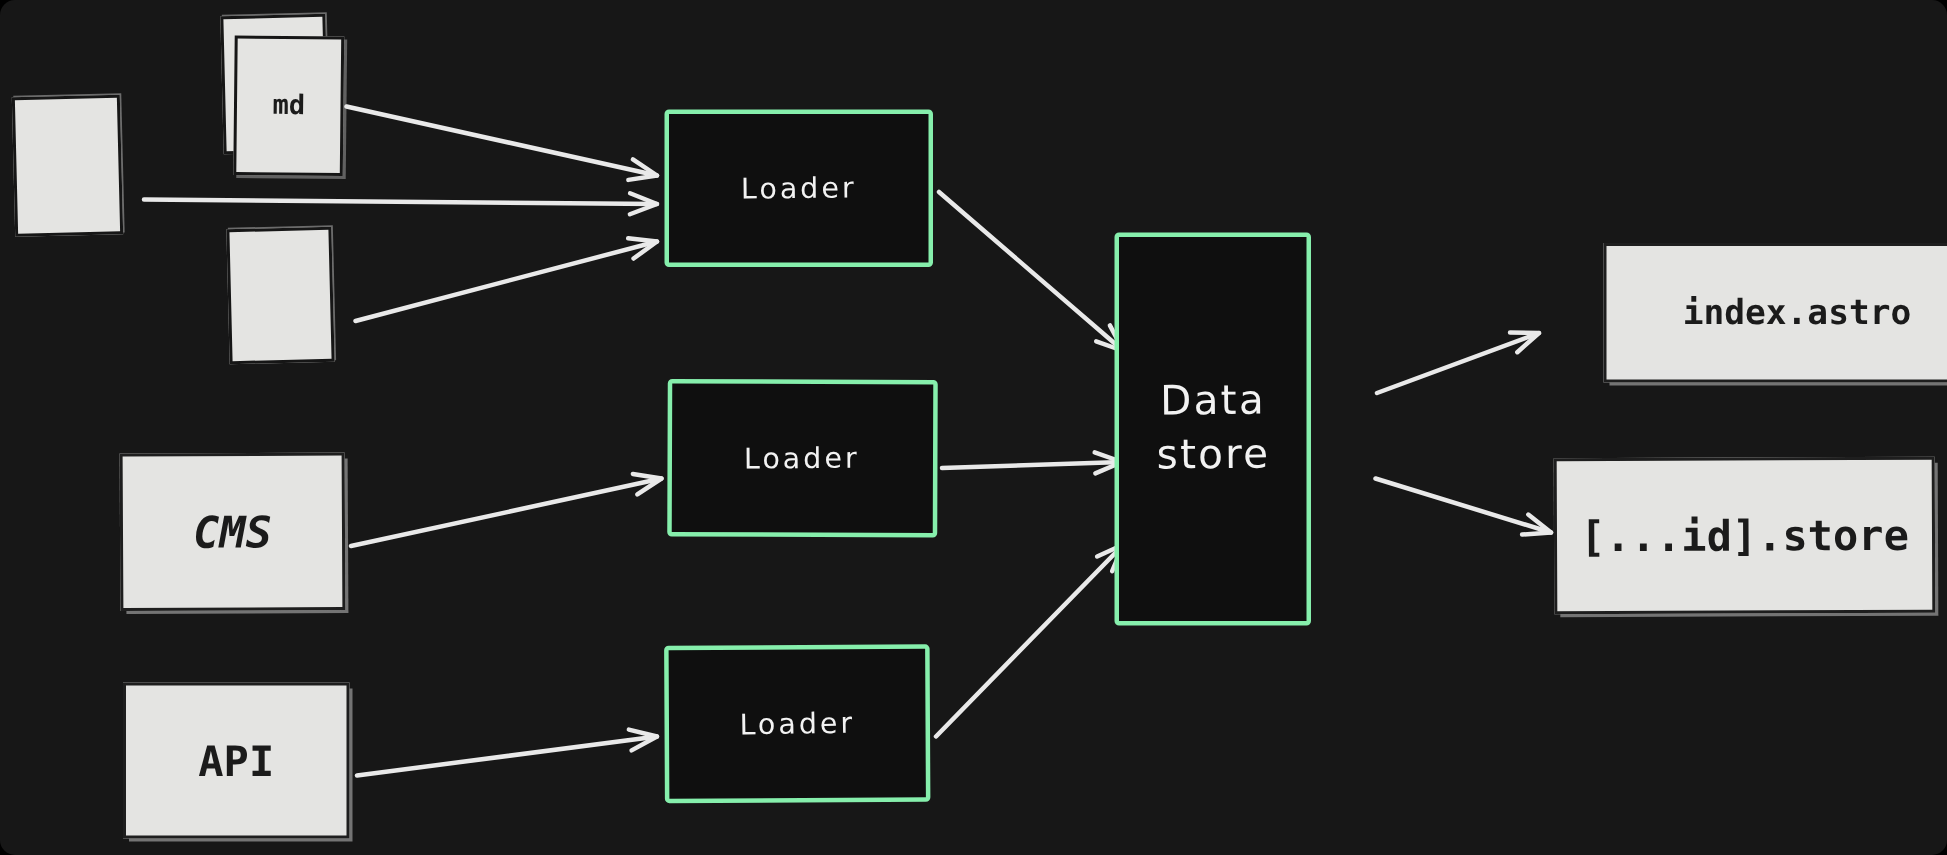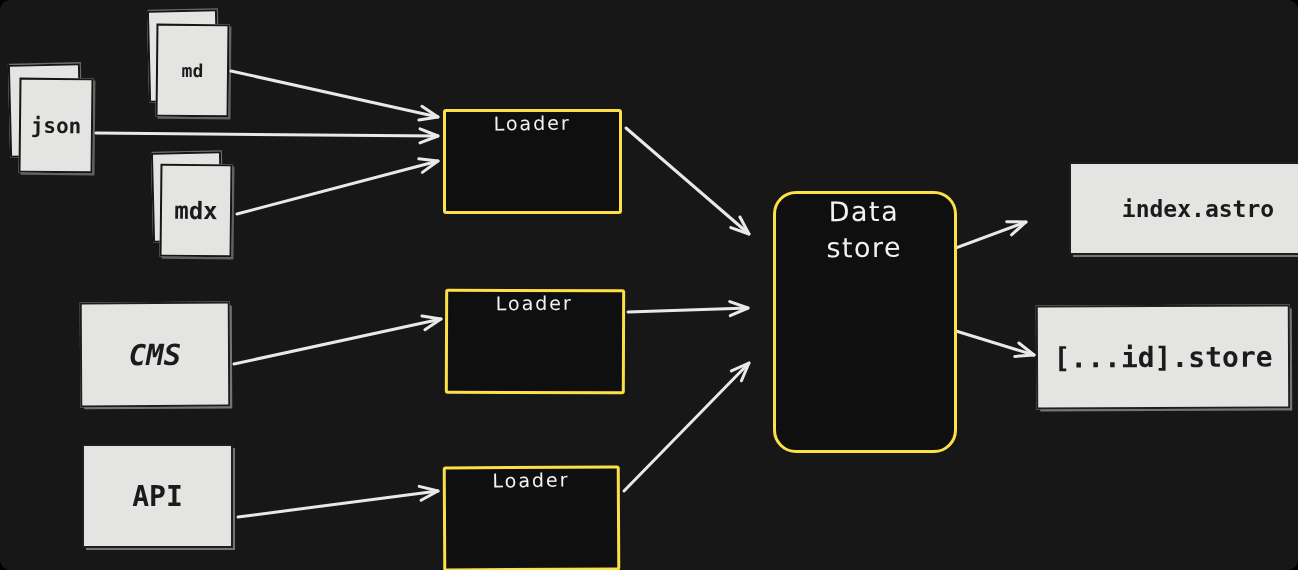--- a/index.html
+++ b/index.html
@@ -21,27 +21,27 @@
     left: 0; top: 0;
     width: 1298px;
     height: 570px;
     pointer-events: none;
   }
 
   
   .darkbox {
     position: absolute;
     background: #0f0f0f;
-    border: 3px solid #fde047;
+    border: 3px solid #86efac;
     border-radius: 3px;
     box-sizing: border-box;
     display: flex;
+    align-items: center;
     justify-content: center;
     color: #f2f2f2;
-    margin-top: 36px;
   }
   .darkbox .hand {
     font-family: "DejaVu Sans", sans-serif;
     font-size: 19px;
     letter-spacing: 2px;
     transform: rotate(-0.6deg);
   }
   .datastore-label {
     text-align: center;
     font-size: 27px;
@@ -81,24 +81,24 @@
     color: #1b1b1b;
     font-family: "DejaVu Sans Mono", monospace;
     font-weight: 700;
     box-shadow: 2px 2px 0 0 rgba(235,235,235,0.35);
   }
 
   
   .node-loader1   { left: 443px; top: 73px;  width: 179px; height: 105px; }
   .node-loader2   { left: 445px; top: 253px; width: 180px; height: 105px; transform: rotate(0.2deg); }
   .node-loader3   { left: 443px; top: 430px; width: 177px; height: 105px; transform: rotate(-0.3deg); }
-  .node-datastore { left: 773px; top: 155px; width: 184px; height: 262px; border-radius: 23px; }
+  .node-datastore { left: 743px; top: 155px; width: 131px; height: 262px; }
 
   .node-cms { left: 80px;  top: 302px; width: 150px; height: 105px; font-size: 29px; font-style: italic; transform: rotate(-0.3deg); align-items: center; }
-  .node-api { left: 82px;  top: 444px; width: 151px; height: 104px; font-size: 28px; }
+  .node-api { left: 82px;  top: 455px; width: 151px; height: 104px; font-size: 28px; }
   .node-index { left: 1069px; top: 162px; width: 258px; height: 93px;  font-size: 23px; }
   .node-id    { left: 1036px; top: 305px; width: 254px; height: 104px; font-size: 28px; transform: rotate(-0.25deg); }
 
   .md-back    { left: 148px; top: 10px;  width: 70px; height: 92px; }
   .md-front   { left: 156px; top: 24px;  width: 73px; height: 93px; font-size: 18px; }
   .json-back  { left: 9px;   top: 64px;  width: 72px; height: 93px; }
   .json-front { left: 19px;  top: 78px;  width: 74px; height: 95px; font-size: 21px; }
   .mdx-back   { left: 152px; top: 152px; width: 70px; height: 90px; }
   .mdx-front  { left: 160px; top: 164px; width: 72px; height: 93px; font-size: 24px; }
 </style>
@@ -126,28 +126,22 @@
       <path d="M917,319 L1034,355" marker-end="url(#ah)"></path>
     </g>
   </svg>
 
   <div class="sheet back md-back"></div>
   <div class="sheet front md-front">
     <span>md</span>
   </div>
 
   <div class="sheet back json-back"></div>
-  <div class="sheet front json-front">
-    <span>json</span>
-  </div>
 
   <div class="sheet back mdx-back"></div>
-  <div class="sheet front mdx-front">
-    <span>mdx</span>
-  </div>
 
   <div class="lightbox node-cms">
     <span>CMS</span>
   </div>
   <div class="lightbox node-api">
     <span>API</span>
   </div>
 
   <div class="darkbox node-loader1">
     <span class="hand">Loader</span>

